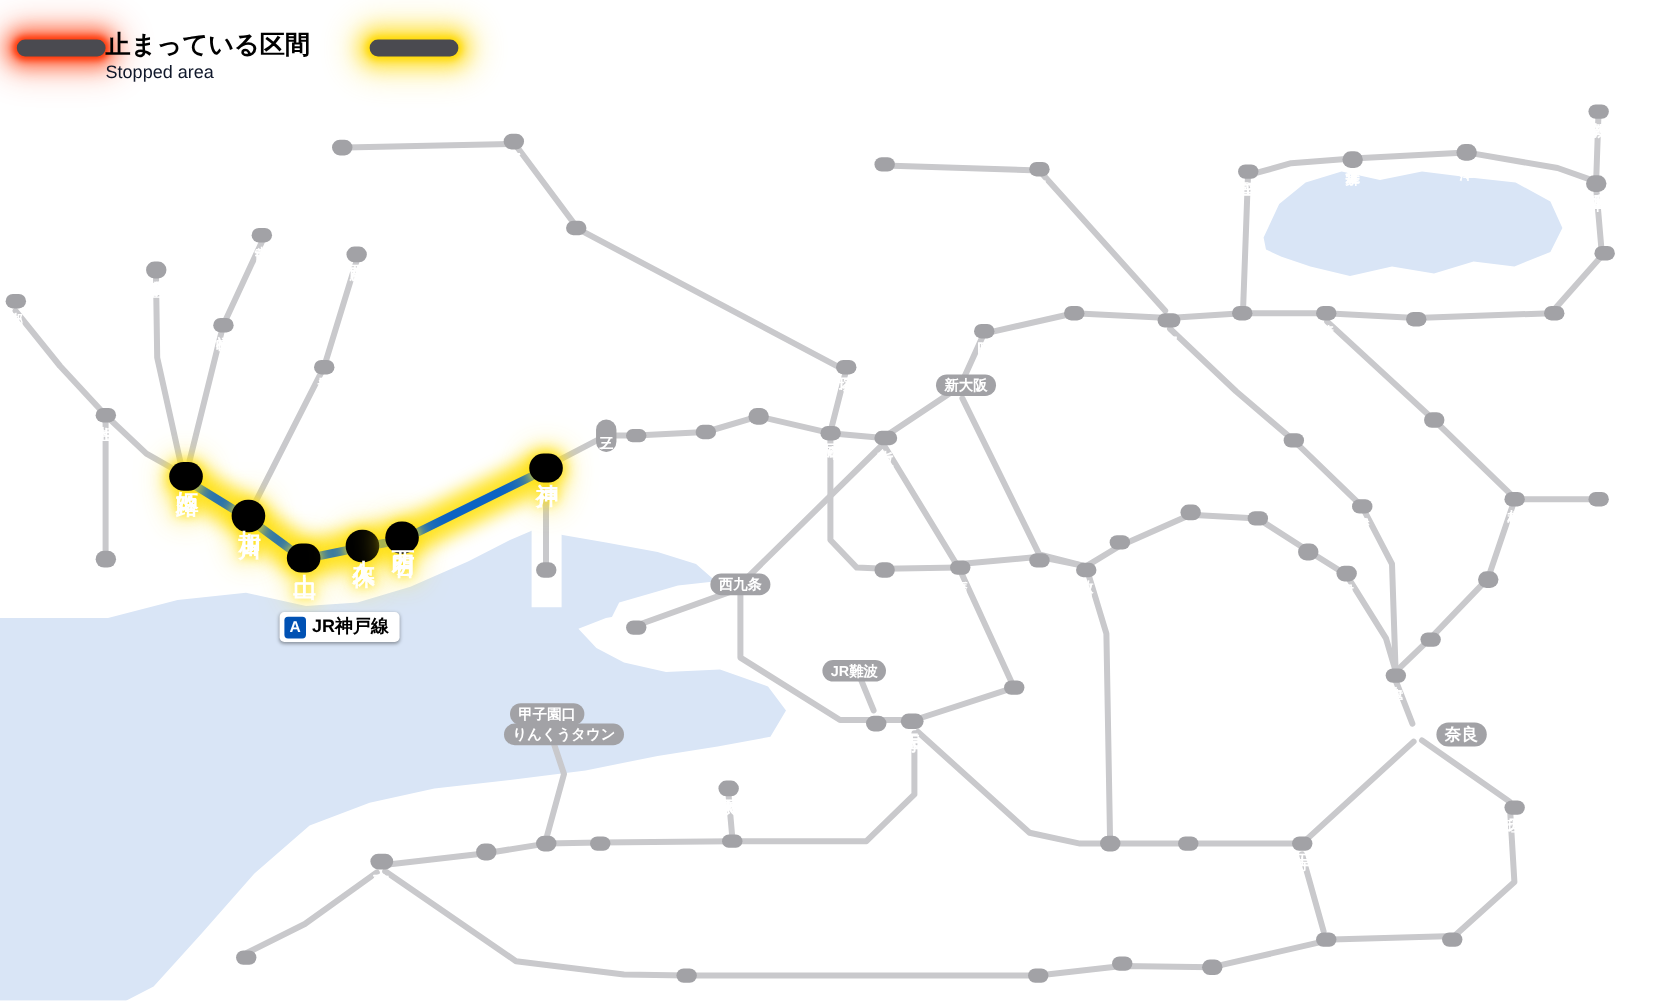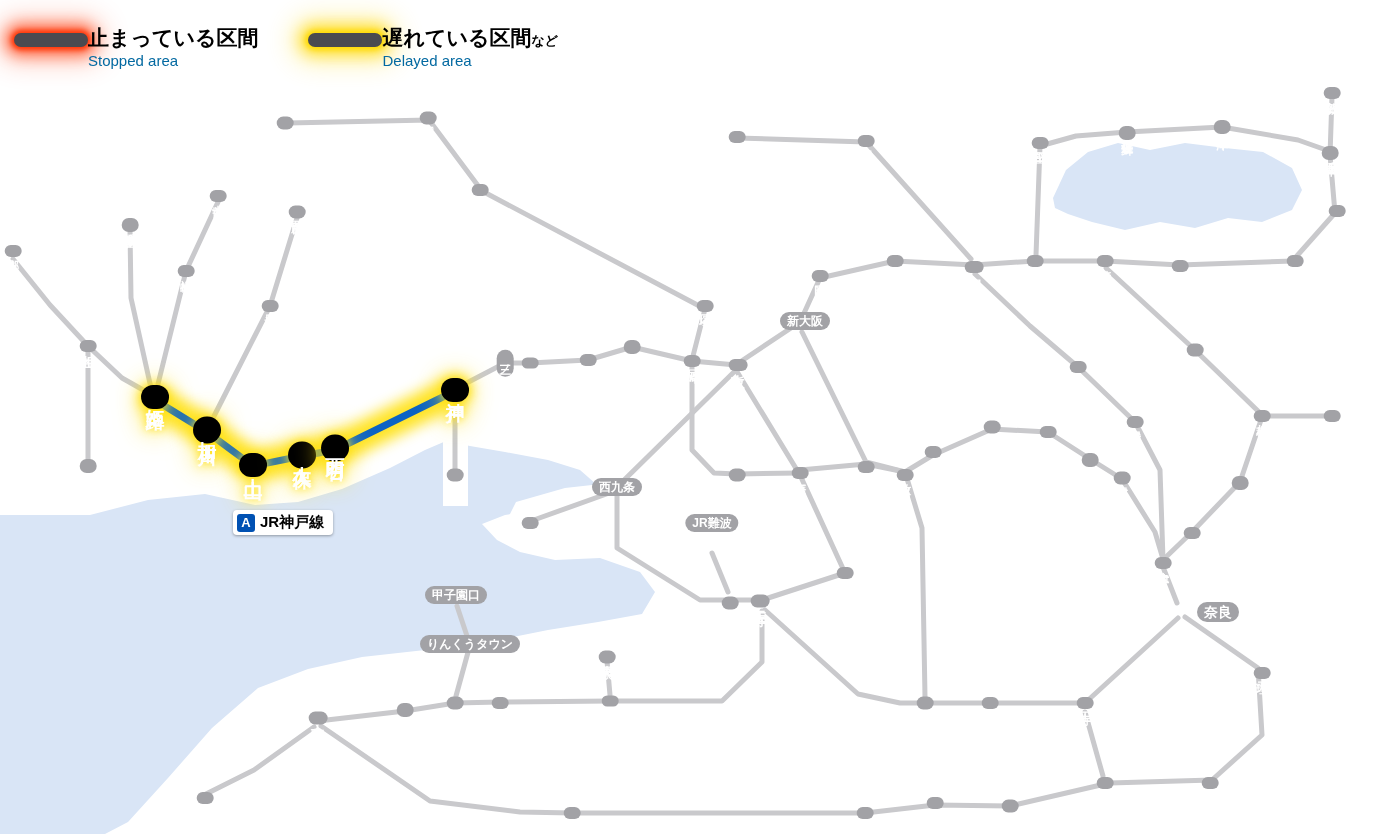--- a/index.html
+++ b/index.html
@@ -15,21 +15,21 @@
   .station.lg{font-size:14px;}
   .station.hl{background:#000;font-size:19px;padding:9px 4px;letter-spacing:3px;z-index:4;
               filter:drop-shadow(0 0 5px rgba(255,224,20,.95)) drop-shadow(0 0 13px rgba(255,224,20,.75));}
   .legend{position:absolute;left:14px;top:26px;display:flex;gap:50px;z-index:6;}
   .legend-item{display:flex;align-items:flex-start;}
   .seg{width:74px;height:14px;border-radius:8px;background:#4a4a50;margin-top:7px;flex:none;}
   .seg.stopped{box-shadow:0 0 5px 3px rgba(255,50,0,.95),0 0 14px 9px rgba(255,50,0,.6),0 0 26px 16px rgba(255,60,0,.25);}
   .seg.delayed{box-shadow:0 0 5px 3px rgba(255,217,0,.95),0 0 14px 9px rgba(255,217,0,.65),0 0 26px 16px rgba(255,220,0,.3);}
   .legend-text .jp{font-size:21px;font-weight:bold;color:#000;line-height:1.15;}
   .legend-text .jp .suffix{font-size:13px;font-weight:bold;}
-  .legend-text .en{font-size:15px;color:#0369a1;margin-top:2px;}
+  .legend-text .en{font-size:15px;color:#0f172a;margin-top:2px;}
   .line-badge{position:absolute;left:233px;top:510px;z-index:6;background:#fff;border-radius:4px;
               padding:3px 9px 3px 4px;display:flex;align-items:center;gap:5px;
               box-shadow:0 1px 3px rgba(0,0,0,.35);}
   .route-symbol{width:18px;height:18px;background:#0051b3;color:#fff;display:flex;align-items:center;
                 justify-content:center;border-radius:3px;font-size:13px;font-weight:bold;}
   .route-name{font-size:15px;font-weight:bold;color:#000;}
 </style>
 </head>
 <body>
 
@@ -119,21 +119,21 @@
       <div class="station v" style="left: 1332px; top: 93px;">敦賀</div>
       <div class="station v" style="left: 1222px; top: 127px;">近江今津</div>
       <div class="station v" style="left: 1127px; top: 133px;">近江舞子</div>
       <div class="station v" style="left: 1040px; top: 143px;">堅田</div>
       <div class="station v" style="left: 737px; top: 137px;">園部</div>
       <div class="station v" style="left: 866px; top: 141px;">亀岡</div>
       <div class="station v" style="left: 737px; top: 475px;">北新地</div>
       <div class="station v" style="left: 800px; top: 473px;">京橋</div>
       <div class="station h" style="left: 617px; top: 487px;">西九条</div>
       <div class="station v" style="left: 530px; top: 523px;">桜島</div>
-      <div class="station h" style="left: 712px; top: 523px;">JR難波</div>
+      <div class="station h" style="left: 712px; top: 559px;">JR難波</div>
       <div class="station v" style="left: 730px; top: 603px;">新今宮</div>
       <div class="station v lg" style="left: 760px; top: 601px;">天王寺</div>
       <div class="station v" style="left: 845px; top: 573px;">鶴橋</div>
       <div class="station v" style="left: 866px; top: 467px;">鴫野</div>
       <div class="station v" style="left: 905px; top: 475px;">放出</div>
       <div class="station v" style="left: 933px; top: 452px;">徳庵</div>
       <div class="station v" style="left: 992px; top: 427px;">四条畷</div>
       <div class="station v" style="left: 1048px; top: 432px;">長尾</div>
       <div class="station v" style="left: 1090px; top: 460px;">松井山手</div>
       <div class="station v" style="left: 1122px; top: 478px;">京田辺</div>
@@ -150,21 +150,21 @@
       <div class="station v" style="left: 1210px; top: 783px;">桜井</div>
       <div class="station v" style="left: 1105px; top: 783px;">高田</div>
       <div class="station v" style="left: 1085px; top: 703px;">王寺</div>
       <div class="station v" style="left: 990px; top: 703px;">柏原</div>
       <div class="station v" style="left: 925px; top: 703px;">久宝寺</div>
       <div class="station v" style="left: 610px; top: 701px;">鳳</div>
       <div class="station v" style="left: 607px; top: 657px;">東羽衣</div>
       <div class="station v" style="left: 500px; top: 703px;">熊取</div>
       <div class="station v" style="left: 455px; top: 703px;">日根野</div>
       <div class="station h" style="left: 456px; top: 595px;">甲子園口</div>
-      <div class="station h" style="left: 470px; top: 644px;">りんくうタウン</div>
+      <div class="station h" style="left: 470px; top: 612px;">りんくうタウン</div>
       <div class="station v" style="left: 405px; top: 710px;">和泉砂川</div>
       <div class="station v lg" style="left: 318px; top: 718px;">和歌山</div>
       <div class="station v" style="left: 205px; top: 798px;">御坊</div>
       <div class="station v" style="left: 572px; top: 813px;">粉河</div>
       <div class="station v" style="left: 865px; top: 813px;">橋本</div>
       <div class="station v" style="left: 935px; top: 803px;">五条</div>
       <div class="station v" style="left: 1010px; top: 806px;">吉野口</div>
     </div>
 
   <div class="line-badge">
@@ -175,20 +175,16 @@
   <div class="legend">
     <div class="legend-item">
       <span class="seg stopped"></span>
       <div class="legend-text">
         <div class="jp">止まっている区間</div>
         <div class="en">Stopped area</div>
       </div>
     </div>
     <div class="legend-item">
       <span class="seg delayed"></span>
-      <div class="legend-text">
-        <div class="jp"><span>遅れている区間</span><span class="suffix">など</span></div>
-        <div class="en">Delayed area</div>
-      </div>
     </div>
   </div>
 
 </div>
 
 </body></html>

